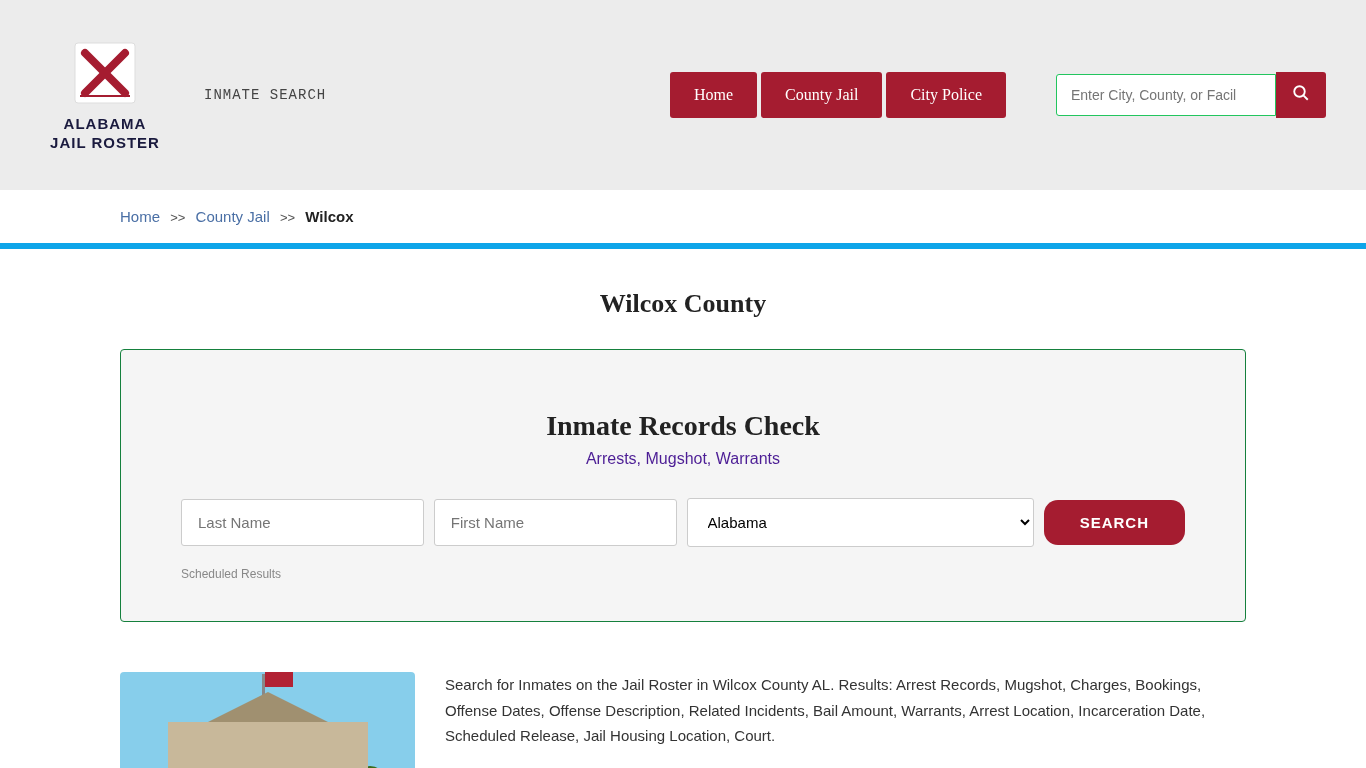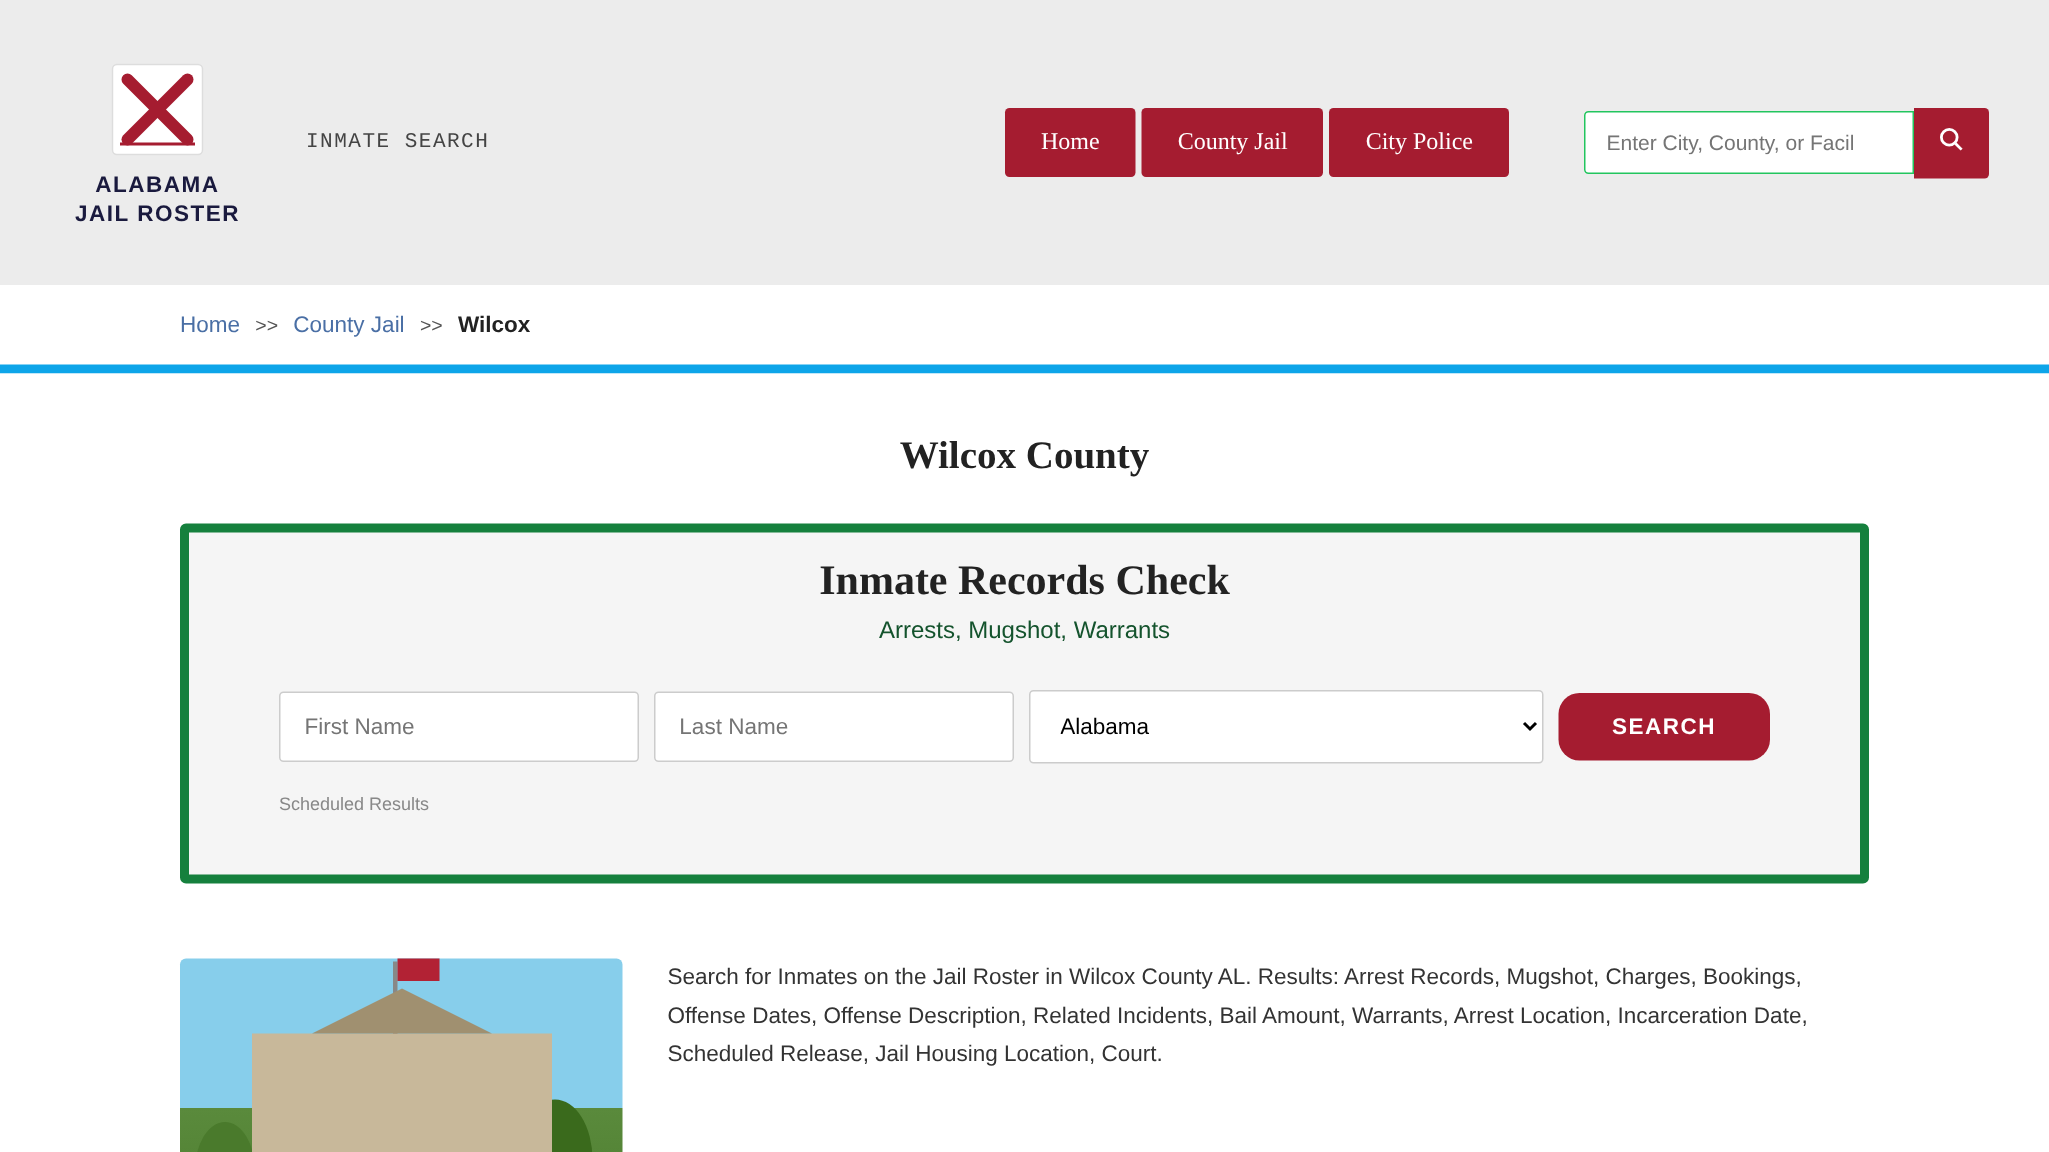--- a/index.html
+++ b/index.html
@@ -107,36 +107,36 @@
       font-size: 26px;
       font-family: Georgia, serif;
       font-weight: bold;
       color: #222;
       margin: 20px 0 30px;
     }
 
     
     .records-box {
       background: #f5f5f5;
-      border: 6px solid #15803d;
+      border: 1px solid #15803d;
       border-radius: 4px;
-      padding: 17px 60px 40px;
+      padding: 60px 60px 40px;
       margin: 0 0 30px;
     }
     .records-box h2 {
       text-align: center;
       font-size: 28px;
       font-family: Georgia, serif;
       color: #222;
       margin-bottom: 8px;
     }
     .records-box .subtitle {
       text-align: center;
       font-size: 16px;
-      color: #14532d;
+      color: #4c1d95;
       margin-bottom: 30px;
       font-family: Arial, sans-serif;
     }
     .search-form {
       display: flex;
       gap: 10px;
       align-items: center;
       margin-bottom: 20px;
     }
     .search-form input {
@@ -306,22 +306,22 @@
 </div>
 
 <div class="main-content">
   <h1 class="page-title">Wilcox County</h1>
 
   <div class="records-box">
     <h2>Inmate Records Check</h2>
     <p class="subtitle">Arrests, Mugshot, Warrants</p>
 
     <div class="search-form">
+      <input type="text" placeholder="Last Name" style="">
       <input type="text" placeholder="First Name" style="">
-      <input type="text" placeholder="Last Name" style="">
       <select id="state-select"><option value="Alabama">Alabama</option><option value="Alaska">Alaska</option><option value="Arizona">Arizona</option><option value="Arkansas">Arkansas</option><option value="California">California</option><option value="Colorado">Colorado</option><option value="Connecticut">Connecticut</option><option value="Delaware">Delaware</option><option value="Florida">Florida</option><option value="Georgia">Georgia</option><option value="Hawaii">Hawaii</option><option value="Idaho">Idaho</option><option value="Illinois">Illinois</option><option value="Indiana">Indiana</option><option value="Iowa">Iowa</option><option value="Kansas">Kansas</option><option value="Kentucky">Kentucky</option><option value="Louisiana">Louisiana</option><option value="Maine">Maine</option><option value="Maryland">Maryland</option><option value="Massachusetts">Massachusetts</option><option value="Michigan">Michigan</option><option value="Minnesota">Minnesota</option><option value="Mississippi">Mississippi</option><option value="Missouri">Missouri</option><option value="Montana">Montana</option><option value="Nebraska">Nebraska</option><option value="Nevada">Nevada</option><option value="New Hampshire">New Hampshire</option><option value="New Jersey">New Jersey</option><option value="New Mexico">New Mexico</option><option value="New York">New York</option><option value="North Carolina">North Carolina</option><option value="North Dakota">North Dakota</option><option value="Ohio">Ohio</option><option value="Oklahoma">Oklahoma</option><option value="Oregon">Oregon</option><option value="Pennsylvania">Pennsylvania</option><option value="Rhode Island">Rhode Island</option><option value="South Carolina">South Carolina</option><option value="South Dakota">South Dakota</option><option value="Tennessee">Tennessee</option><option value="Texas">Texas</option><option value="Utah">Utah</option><option value="Vermont">Vermont</option><option value="Virginia">Virginia</option><option value="Washington">Washington</option><option value="West Virginia">West Virginia</option><option value="Wisconsin">Wisconsin</option><option value="Wyoming">Wyoming</option></select>
       <button class="search-btn">SEARCH</button>
     </div>
 
     <div class="sponsored">Scheduled Results</div>
   </div>
 
   <div class="bottom-section">
 
     <div class="building-img">

